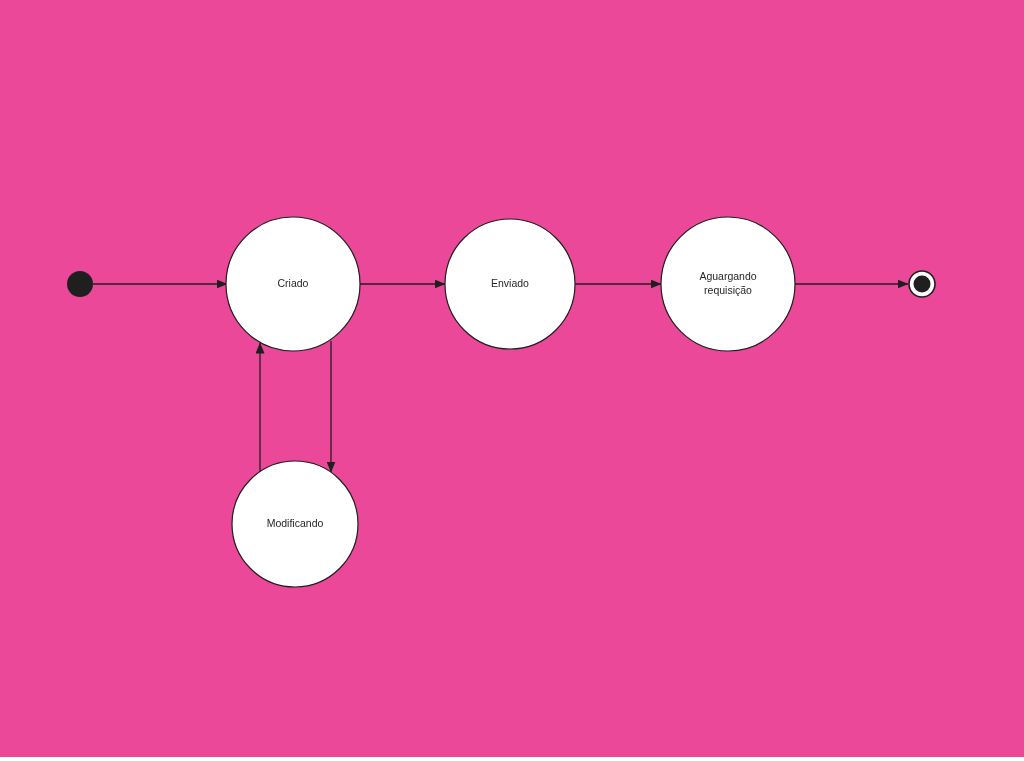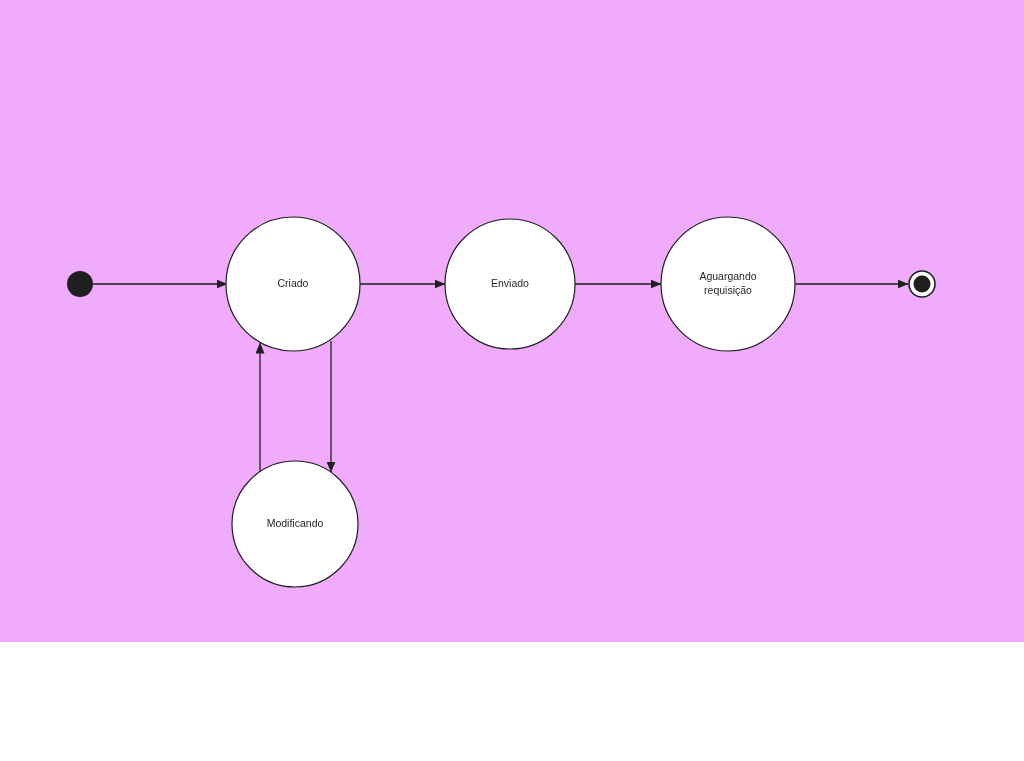--- a/index.html
+++ b/index.html
@@ -10,22 +10,22 @@
   }
   body {
     width: 1024px;
     height: 761px;
     font-family: "Liberation Sans", sans-serif;
     overflow: hidden;
   }
   #diagram-canvas {
     position: relative;
     width: 1024px;
-    height: 642px;
-    background: #f0abfc;
+    height: 757px;
+    background: #ec4899;
   }
   #diagram-svg {
     display: block;
     width: 1024px;
     height: 761px;
   }
   .state-circle {
     fill: #ffffff;
     stroke: #1f1f1f;
     stroke-width: 1.2;

